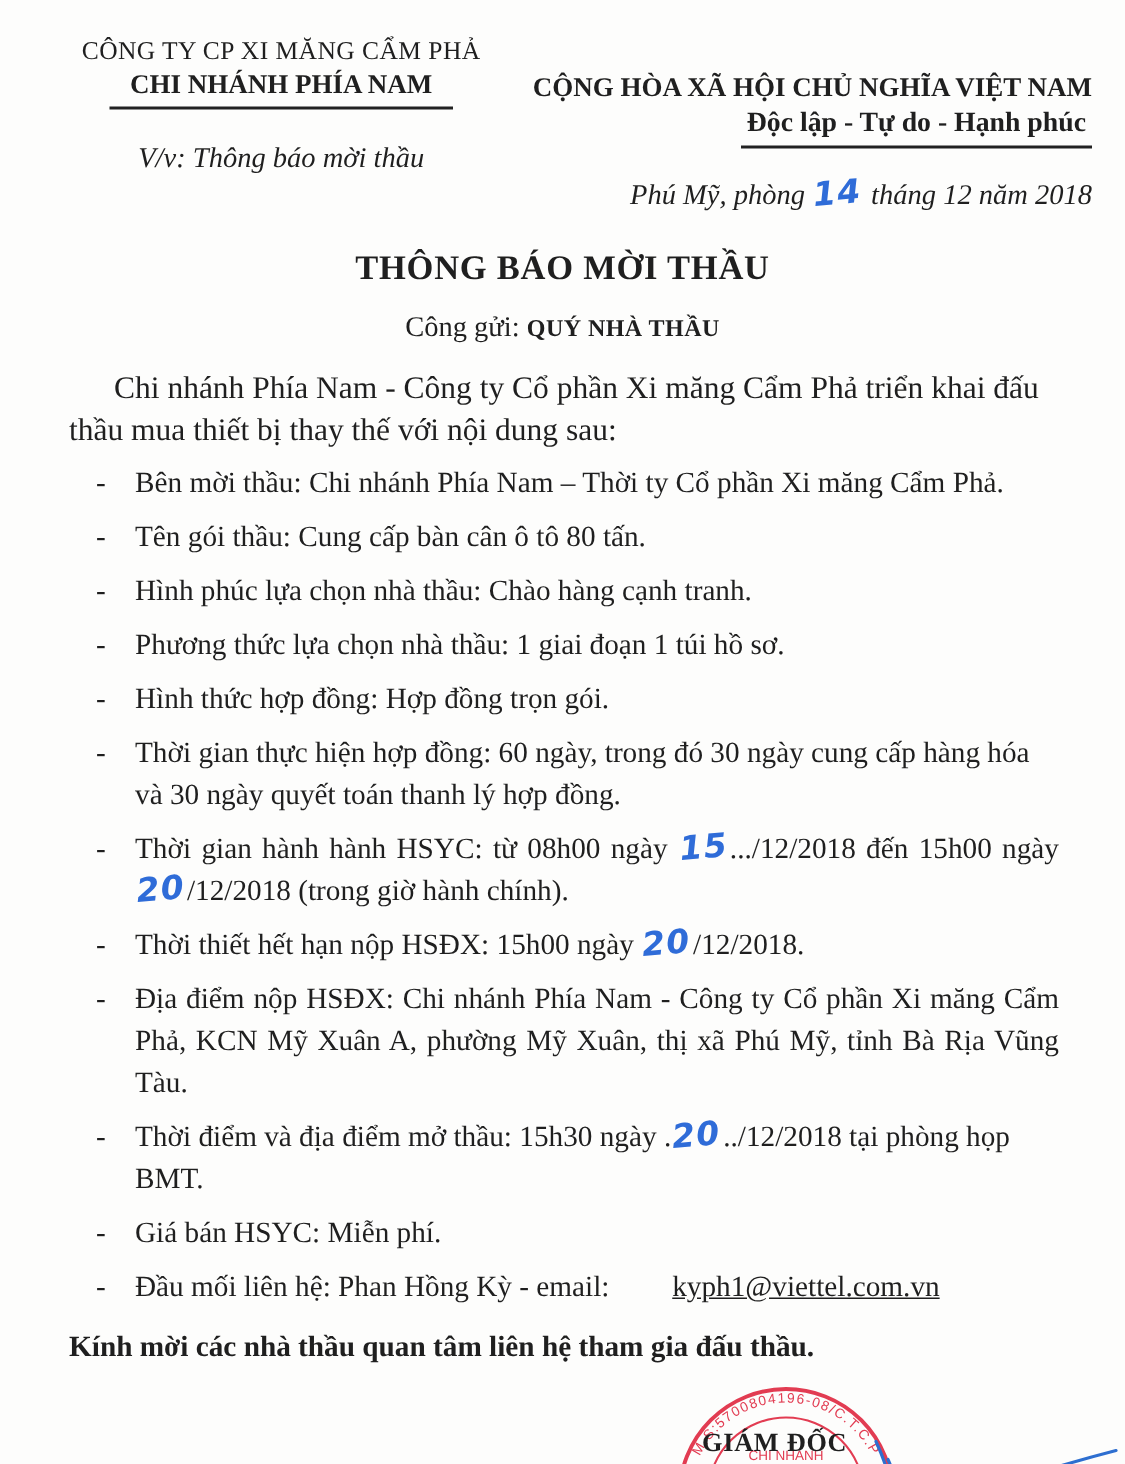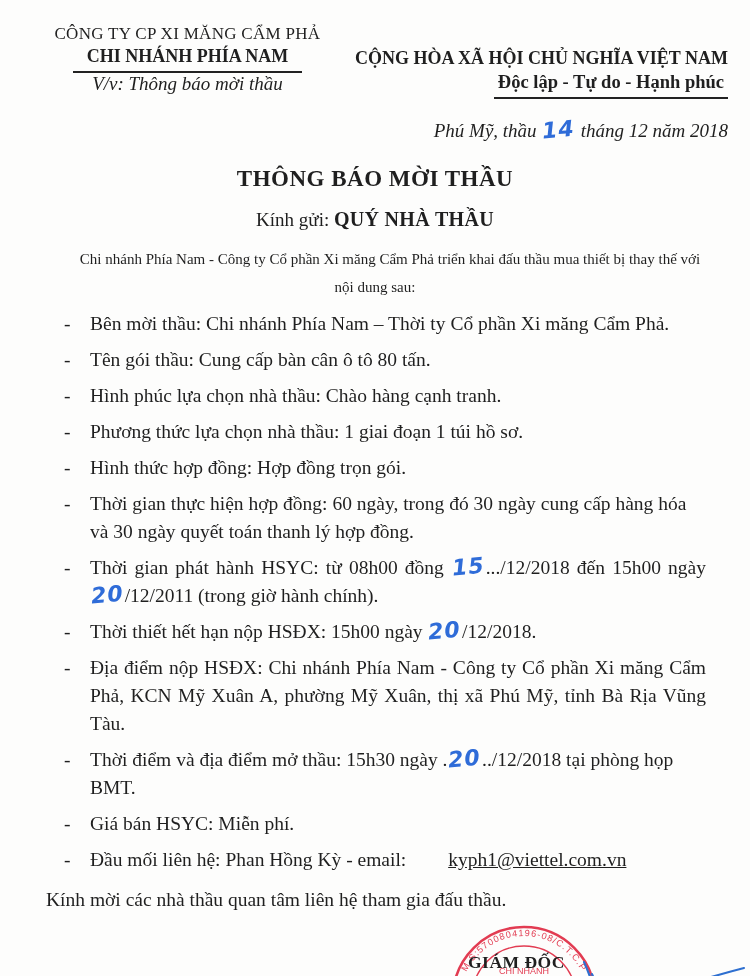--- a/index.html
+++ b/index.html
@@ -10,43 +10,43 @@
     font-family:"Liberation Serif","DejaVu Serif",serif;
     color:#1f1f1f;
   }
   
   .header { display:flex; padding:24px 22px 0 26px; }
   .header-left  { width:46%; text-align:center; }
   .header-right { width:54%; text-align:right;margin-top:24px; }
   .company { font-size:17px; letter-spacing:.3px; }
   .branch  { display:inline-block; font-size:18px; font-weight:bold; margin-top:2px;
              border-bottom:2px solid #222; padding:0 14px 4px 14px; }
-  .subject { font-style:italic; font-size:19px; }
+  .subject { font-style:italic; font-size:19px; margin-top:22px; }
   .country { font-size:18px; font-weight:bold; }
   .motto   { display:inline-block; font-size:18.5px; font-weight:bold; margin-top:3px;
              border-bottom:2px solid #222; padding:0 4px 4px 4px; }
   .place-date { font-style:italic; font-size:19px; margin-top:20px; }
   
   .doc-title { text-align:center; font-size:23px; font-weight:bold; letter-spacing:.5px; margin-top:24px; }
   .salutation { text-align:center; font-size:19px; margin-top:16px; }
-  .salutation b { font-size:20px; letter-spacing:.3px; }
+  .salutation b { font-size:16px; letter-spacing:.3px; }
   
-  .intro { margin:14px 46px 0 46px; font-size:15px; line-height:28px; text-indent:30px;text-align:center; }
+  .intro { margin:14px 46px 0 46px; font-size:21px; line-height:28px; text-indent:30px; }
   .list  { margin:9px 44px 0 64px; }
   .item  { display:flex; font-size:19.5px; line-height:28px; margin-bottom:8px; }
   .dash  { width:26px; flex:0 0 26px; }
   .item-body { flex:1; }
   .item-body.justify { text-align:justify; }
   .email { text-decoration:underline;margin-left:37px; }
   .handwrite {
     font-family:"DejaVu Sans",sans-serif; color:#2f6cd8; font-style:italic; font-weight:bold;
     font-size:22px; line-height:1; display:inline-block; transform:rotate(-5deg); letter-spacing:1px;
     padding:0 1px;
   }
-  .closing { margin:12px 46px 0 46px; font-size:19.5px; line-height:28px; }
+  .closing { margin:12px 46px 0 46px; font-size:19.5px; line-height:28px;font-weight:bold; }
   .closing p { margin-bottom:8px; }
   
   .bottom { position:relative; height:235px; margin-top:2px; }
   .stamp-wrap { position:absolute; left:448px; top:0; width:152px; height:152px; }
   .position-title { position:absolute; left:468px; top:30px; font-size:17.5px; font-weight:bold;
                     letter-spacing:.5px; z-index:3; }
   .sig-svg { position:absolute; left:352px; top:38px; z-index:2; }
 </style>
 </head>
 <body>
@@ -56,31 +56,31 @@
   <div class="header">
     <div class="header-left">
       <div class="company">CÔNG TY CP XI MĂNG CẨM PHẢ</div>
       <div><span class="branch">CHI NHÁNH PHÍA NAM</span></div>
       <div class="subject">V/v: Thông báo mời thầu</div>
     </div>
     <div class="header-right">
       <div class="country">CỘNG HÒA XÃ HỘI CHỦ NGHĨA VIỆT NAM</div>
       <div><span class="motto">Độc lập - Tự do - Hạnh phúc</span></div>
       <div class="place-date">
-        <span>Phú Mỹ, thầu</span>
+        <span>Phú Mỹ, phòng</span>
         <span class="handwrite">14</span>
         <span>tháng 12 năm 2018</span>
       </div>
     </div>
   </div>
 
   <div class="doc-title">THÔNG BÁO MỜI THẦU</div>
 
   <div class="salutation">
-    <span>Kính gửi:</span>
+    <span>Công gửi:</span>
     <b>QUÝ NHÀ THẦU</b>
   </div>
 
   <p class="intro">Chi nhánh Phía Nam - Công ty Cổ phần Xi măng Cẩm Phả triển khai đấu thầu mua thiết bị thay thế với nội dung sau:</p>
 
   <div class="list">
       <div class="item">
         <span class="dash">-</span>
         <span class="item-body"><span>Bên mời thầu: Chi nhánh Phía Nam – Thời ty Cổ phần Xi măng Cẩm Phả.</span></span>
       </div>
@@ -99,21 +99,21 @@
       <div class="item">
         <span class="dash">-</span>
         <span class="item-body"><span>Hình thức hợp đồng: Hợp đồng trọn gói.</span></span>
       </div>
       <div class="item">
         <span class="dash">-</span>
         <span class="item-body"><span>Thời gian thực hiện hợp đồng: 60 ngày, trong đó 30 ngày cung cấp hàng hóa và 30 ngày quyết toán thanh lý hợp đồng.</span></span>
       </div>
       <div class="item">
         <span class="dash">-</span>
-        <span class="item-body justify"><span>Thời gian phát hành HSYC: từ 08h00 đồng </span><span class="handwrite">15</span><span>.../12/2018 đến 15h00 ngày </span><span class="handwrite">20</span><span>/12/2011 (trong giờ hành chính).</span></span>
+        <span class="item-body justify"><span>Thời gian hành hành HSYC: từ 08h00 ngày </span><span class="handwrite">15</span><span>.../12/2018 đến 15h00 ngày </span><span class="handwrite">20</span><span>/12/2018 (trong giờ hành chính).</span></span>
       </div>
       <div class="item">
         <span class="dash">-</span>
         <span class="item-body"><span>Thời thiết hết hạn nộp HSĐX: 15h00 ngày </span><span class="handwrite">20</span><span>/12/2018.</span></span>
       </div>
       <div class="item">
         <span class="dash">-</span>
         <span class="item-body justify"><span>Địa điểm nộp HSĐX: Chi nhánh Phía Nam - Công ty Cổ phần Xi măng Cẩm Phả, KCN Mỹ Xuân A, phường Mỹ Xuân, thị xã Phú Mỹ, tỉnh Bà Rịa Vũng Tàu.</span></span>
       </div>
       <div class="item">

